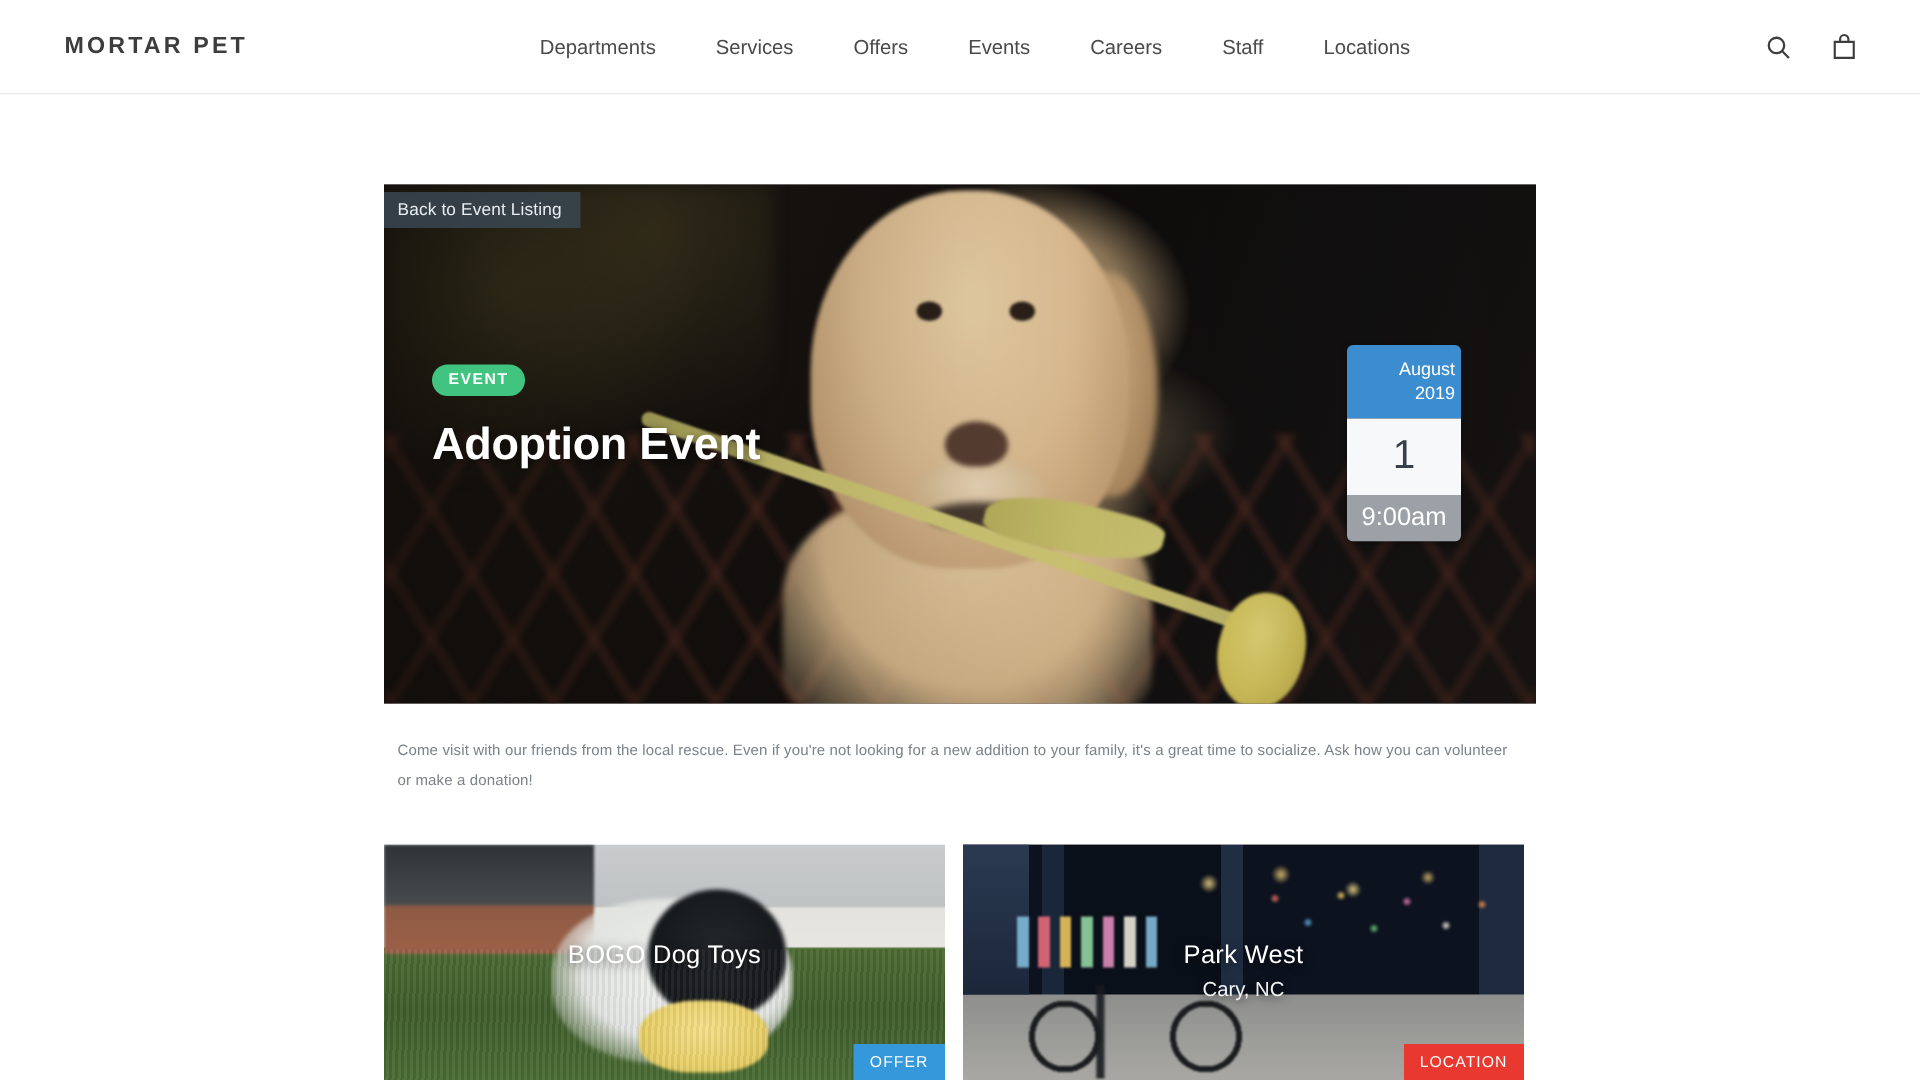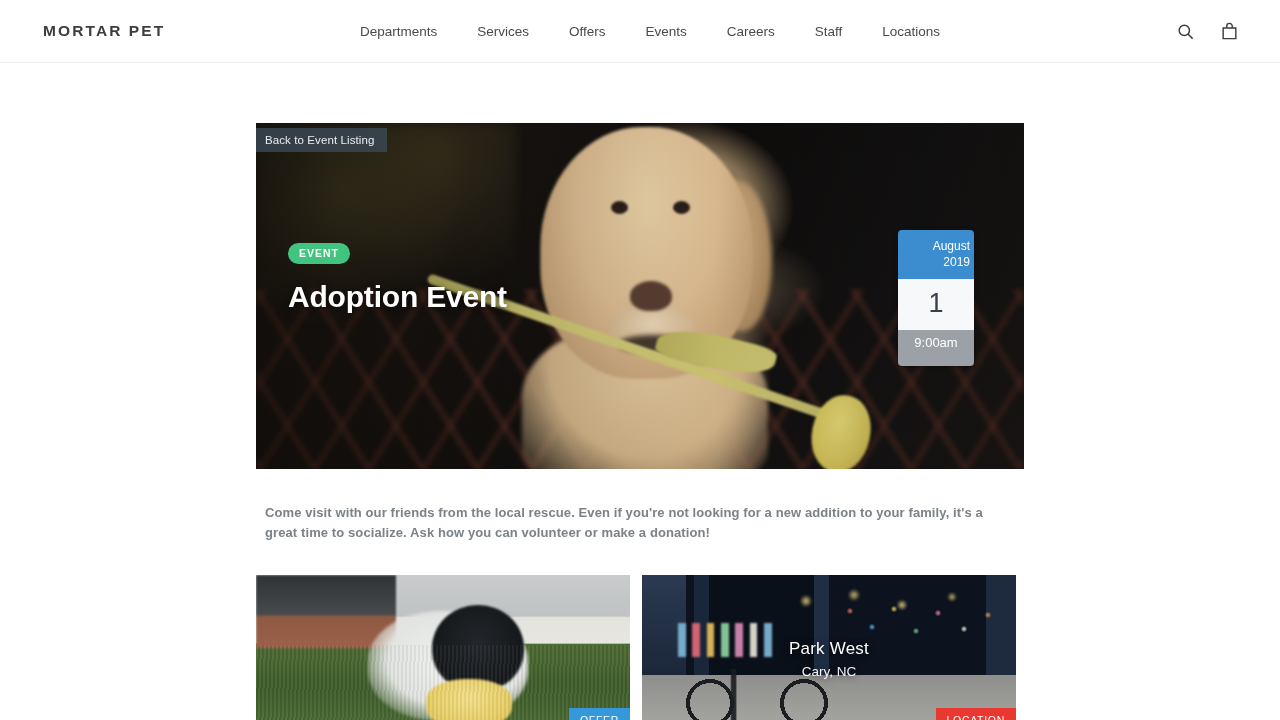--- a/index.html
+++ b/index.html
@@ -242,33 +242,32 @@
   .date-day {
     background: #f7f8f9;
     color: #37404a;
     font-size: 27px;
     font-weight: 400;
     padding: 9px 4px 11px;
   }
   .date-time {
     background: #9ba1a6;
     color: #ffffff;
-    font-size: 13px;
-    padding: 5px 4px 16px;
+    font-size: 17px;
+    padding: 5px 4px 6px;
   }
 
   
   .description {
-    margin-top: 34px;
+    margin-top: 22px;
     padding: 0 9px;
-    font-size: 13px;
+    font-size: 10px;
     line-height: 20px;
     color: #7b8288;
     letter-spacing: .1px;
-    font-weight: bold;
   }
 
   
   .card-row {
     margin-top: 32px;
     display: flex;
     gap: 12px;
   }
   .promo-card {
     position: relative;
@@ -473,20 +472,21 @@
 
   <div class="card-row">
 
     <div class="promo-card">
       <div class="photo photo-toys">
         <div class="toys-building"></div>
         <div class="toys-dog"></div>
         <div class="toys-dog-head"></div>
         <div class="toys-toy"></div>
       </div>
+      <div class="promo-title">BOGO Dog Toys</div>
       <div class="promo-sub"></div>
       <div class="corner-badge badge-offer">OFFER</div>
     </div>
 
     <div class="promo-card">
       <div class="photo photo-store">
         <div class="store-windows"></div>
         <div class="store-door"></div>
         <div class="store-bottles"></div>
         <div class="store-lights"></div>

